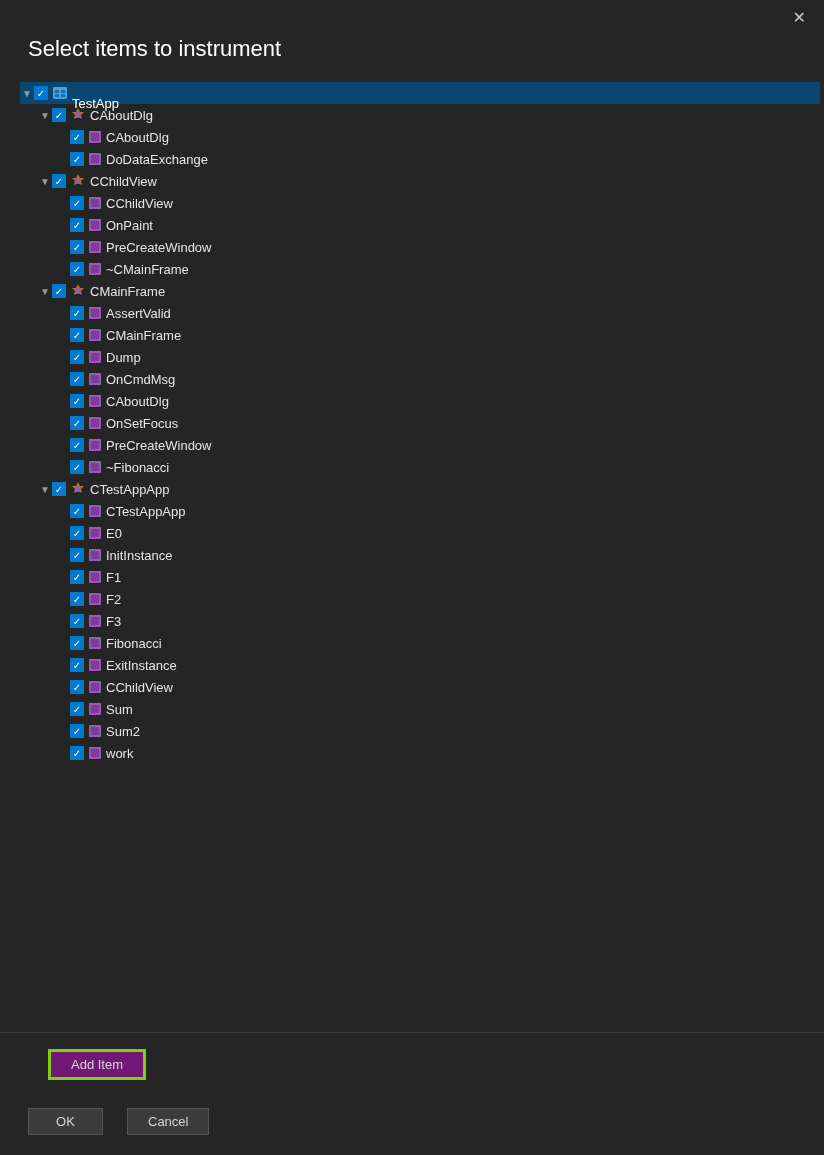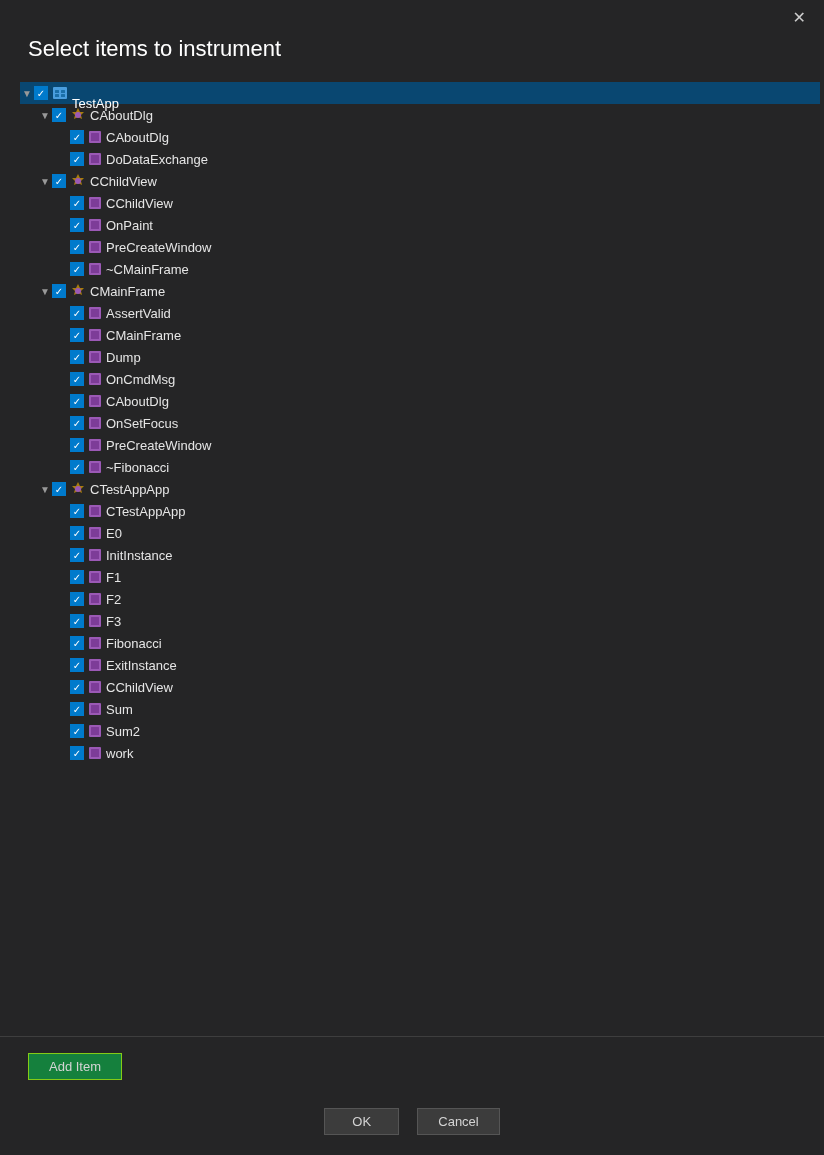--- a/index.html
+++ b/index.html
@@ -108,35 +108,36 @@
     }
     .bottom-bar {
       padding: 16px 28px;
       display: flex;
       align-items: center;
       border-top: 1px solid #3e3e3e;
     }
     .footer-buttons {
       padding: 12px 28px 20px 28px;
       display: flex;
-      justify-content: center;
-      gap: 18px;
+      justify-content: flex-start;
+      gap: 24px;
     }
     .btn {
       padding: 5px 20px;
       font-size: 13px;
       cursor: pointer;
       border: 1px solid #555;
       color: #d4d4d4;
       background: #3c3c3c;
       min-width: 75px;
     }
     .btn-add {
-      background: #15803d;
-      border: 1px solid #84cc16;
+      background: #701a75;
+      border: 3px solid #84cc16;
+      margin-left: 20px;
     }
     
     .scroll-wrapper {
       flex: 1;
       overflow: hidden;
       display: flex;
       position: relative;
     }
     
     .svg-class-icon {

